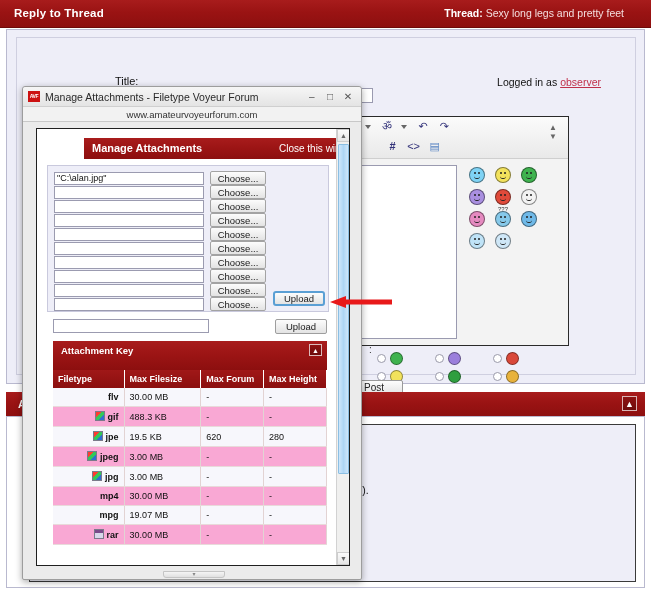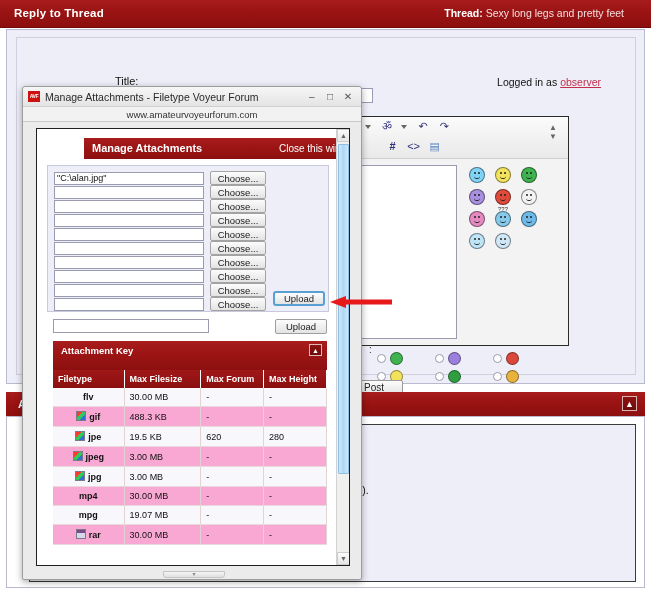--- a/index.html
+++ b/index.html
@@ -295,21 +295,21 @@
     color:#fff; font-size: 9px; text-align:left; font-weight:bold;
     padding: 4px 5px; border-right: 1px solid #ffffff;
   }
   table.akey-tbl td {
     padding: 4px 5px; color:#111; font-size: 9px;
     border-right: 1px solid #e2d3d3; border-bottom: 1px solid #e8dada;
     white-space: nowrap;
   }
   table.akey-tbl tr.odd td { background: #f7f7fc; }
   table.akey-tbl tr.even td { background: #f9a8d4; }
-  td.ftype { font-weight: bold; text-align: center; }
+  td.ftype { font-weight: bold; text-align: right; }
   td.ftype .fico {
     display:inline-block; width: 10px; height: 10px; vertical-align: -1px;
     margin-right: 3px; border: 1px solid #7a7a8a; background:#fff;
     position: relative; overflow:hidden;
   }
   td.ftype .fico.img { background: linear-gradient(135deg,#ff3b30 0 33%,#34c759 33% 66%,#2f6fd0 66% 100%); }
   td.ftype .fico.rar { background: linear-gradient(180deg,#7a4a8a 0 40%,#d7d7ea 40% 100%); }
   td.ftype .fico.zip { background: linear-gradient(180deg,#4a90d9 0 50%,#f5d76e 50% 100%); }
 
   .resize-grip {

